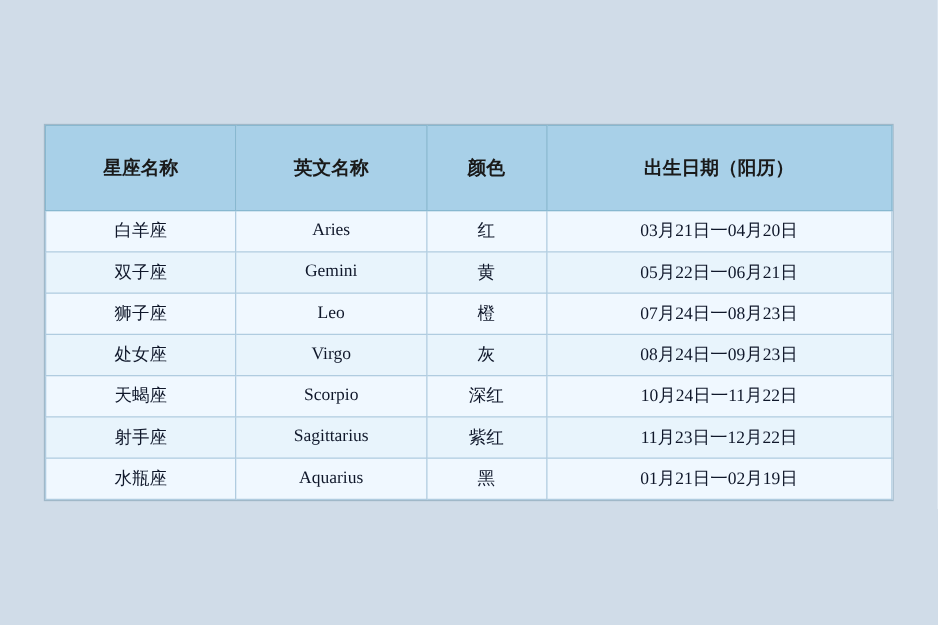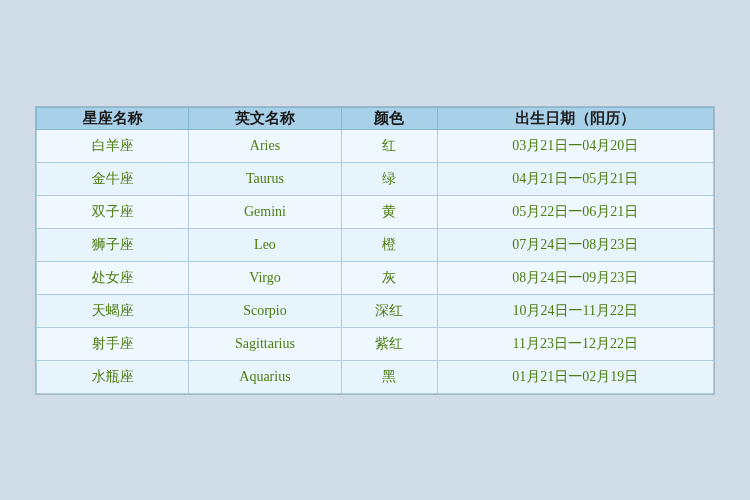--- a/index.html
+++ b/index.html
@@ -28,41 +28,41 @@
       width: 100%;
       border-collapse: collapse;
     }
 
     thead tr {
       background-color: #a8d0e8;
     }
 
     thead th {
       border: 1px solid #88b8d0;
-      padding: 1px 10px;
+      padding: 24px 10px;
       text-align: center;
       font-weight: bold;
       font-size: 15px;
       color: #1a1a1a;
     }
 
     tbody tr {
       background-color: #f0f8ff;
     }
 
     tbody tr:nth-child(even) {
       background-color: #e8f4fc;
     }
 
     tbody td {
       border: 1px solid #b0cce0;
       padding: 7px 10px;
       text-align: center;
       font-size: 14px;
-      color: #4d7c0f;
+      color: #0f172a;
     }
 
     tbody td:first-child {
       font-size: 14px;
     }
 
     tbody td:nth-child(2) {
       font-style: normal;
     }
   </style>
@@ -78,26 +78,20 @@
         <th>颜色</th>
         <th>出生日期（阳历）</th>
       </tr>
     </thead>
     <tbody id="table-body">
     <tr>
           <td>白羊座</td>
           <td>Aries</td>
           <td>红</td>
           <td>03月21日一04月20日</td>
-        </tr>
-        <tr>
-          <td>金牛座</td>
-          <td>Taurus</td>
-          <td>绿</td>
-          <td>04月21日一05月21日</td>
         </tr>
         <tr>
           <td>双子座</td>
           <td>Gemini</td>
           <td>黄</td>
           <td>05月22日一06月21日</td>
         </tr>
         <tr>
           <td>狮子座</td>
           <td>Leo</td>

